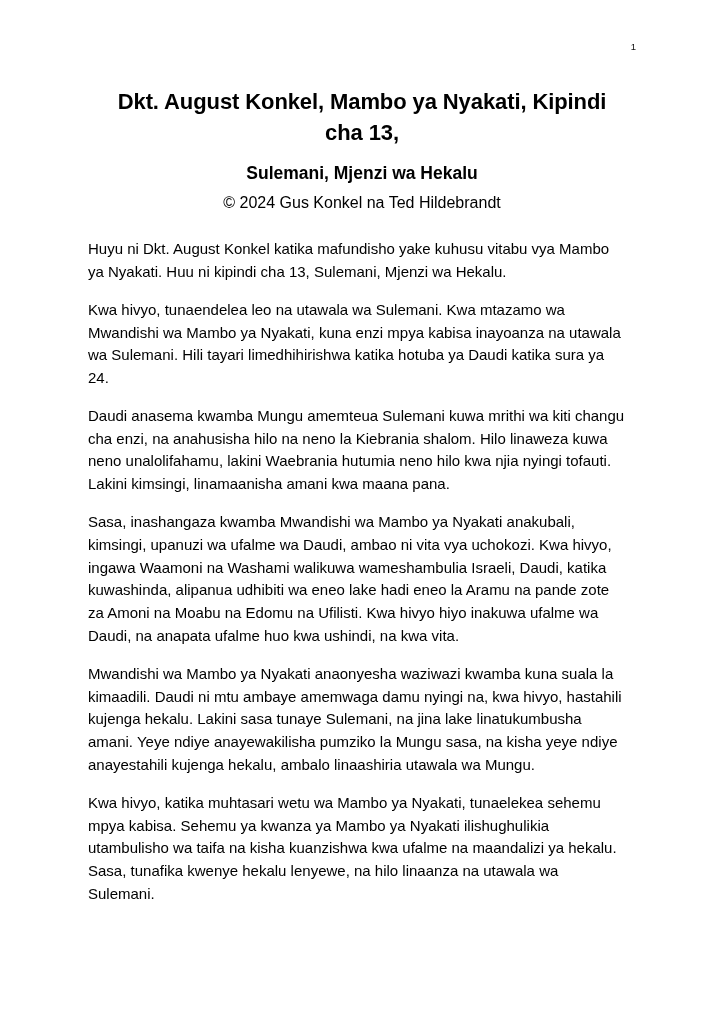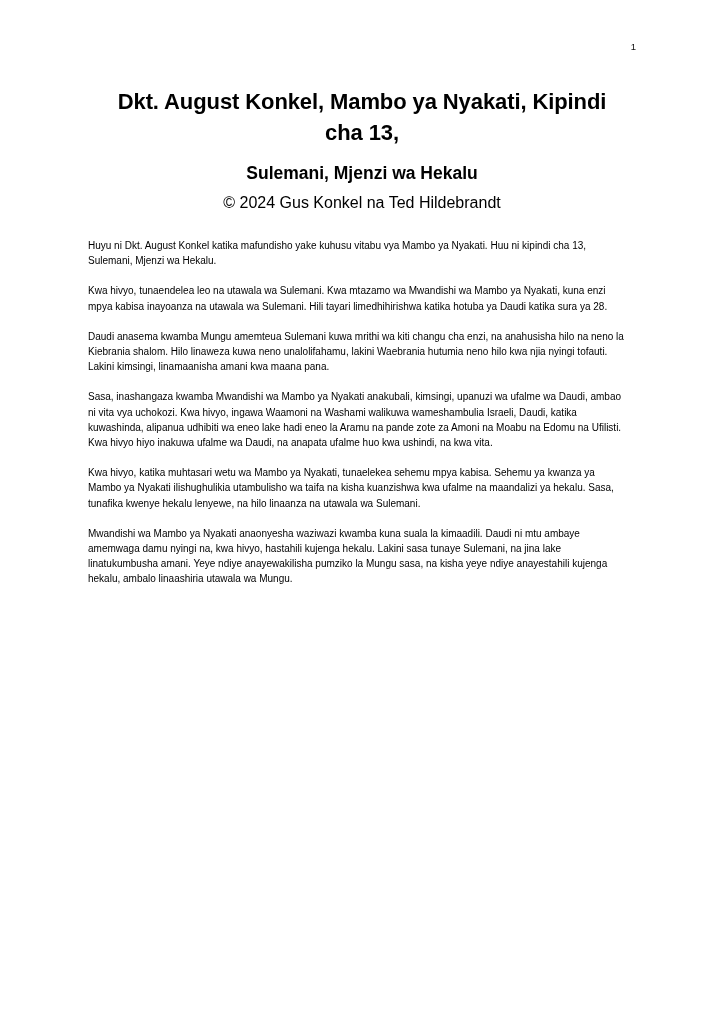--- a/index.html
+++ b/index.html
@@ -52,21 +52,21 @@
   .copyright {
     font-size: 16px;
     font-weight: normal;
     margin-top: 7px;
     line-height: 1.3;
   }
   .body-text {
     margin-top: 24px;
   }
   .para {
-    font-size: 10px;
+    font-size: 15px;
     line-height: 1.52;
     text-align: left;
     margin: 0 8px 15px 0;
     hyphens: none;
   }
   .para:last-child {
     margin-bottom: 0;
   }
 </style>
 </head>
@@ -80,20 +80,20 @@
     <h1 class="doc-title">
       <span>Dkt. August Konkel, Mambo ya Nyakati, Kipindi cha</span>
       <span>13,</span>
     </h1>
     <div class="doc-subtitle">Sulemani, Mjenzi wa Hekalu</div>
     <div class="copyright">© 2024 Gus Konkel na Ted Hildebrandt</div>
   </div>
 
   <div class="body-text">
     <p class="para">Huyu ni Dkt. August Konkel katika mafundisho yake kuhusu vitabu vya Mambo ya Nyakati. Huu ni kipindi cha 13, Sulemani, Mjenzi wa Hekalu.</p>
-    <p class="para">Kwa hivyo, tunaendelea leo na utawala wa Sulemani. Kwa mtazamo wa Mwandishi wa Mambo ya Nyakati, kuna enzi mpya kabisa inayoanza na utawala wa Sulemani. Hili tayari limedhihirishwa katika hotuba ya Daudi katika sura ya 28.</p>
+    <p class="para">Kwa hivyo, tunaendelea leo na utawala wa Sulemani. Kwa mtazamo wa Mwandishi wa Mambo ya Nyakati, kuna enzi mpya kabisa inayoanza na utawala wa Sulemani. Hili tayari limedhihirishwa katika hotuba ya Daudi katika sura ya 24.</p>
     <p class="para">Daudi anasema kwamba Mungu amemteua Sulemani kuwa mrithi wa kiti changu cha enzi, na anahusisha hilo na neno la Kiebrania shalom. Hilo linaweza kuwa neno unalolifahamu, lakini Waebrania hutumia neno hilo kwa njia nyingi tofauti. Lakini kimsingi, linamaanisha amani kwa maana pana.</p>
     <p class="para">Sasa, inashangaza kwamba Mwandishi wa Mambo ya Nyakati anakubali, kimsingi, upanuzi wa ufalme wa Daudi, ambao ni vita vya uchokozi. Kwa hivyo, ingawa Waamoni na Washami walikuwa wameshambulia Israeli, Daudi, katika kuwashinda, alipanua udhibiti wa eneo lake hadi eneo la Aramu na pande zote za Amoni na Moabu na Edomu na Ufilisti. Kwa hivyo hiyo inakuwa ufalme wa Daudi, na anapata ufalme huo kwa ushindi, na kwa vita.</p>
+    <p class="para">Mwandishi wa Mambo ya Nyakati anaonyesha waziwazi kwamba kuna suala la kimaadili. Daudi ni mtu ambaye amemwaga damu nyingi na, kwa hivyo, hastahili kujenga hekalu. Lakini sasa tunaye Sulemani, na jina lake linatukumbusha amani. Yeye ndiye anayewakilisha pumziko la Mungu sasa, na kisha yeye ndiye anayestahili kujenga hekalu, ambalo linaashiria utawala wa Mungu.</p>
     <p class="para">Kwa hivyo, katika muhtasari wetu wa Mambo ya Nyakati, tunaelekea sehemu mpya kabisa. Sehemu ya kwanza ya Mambo ya Nyakati ilishughulikia utambulisho wa taifa na kisha kuanzishwa kwa ufalme na maandalizi ya hekalu. Sasa, tunafika kwenye hekalu lenyewe, na hilo linaanza na utawala wa Sulemani.</p>
-    <p class="para">Mwandishi wa Mambo ya Nyakati anaonyesha waziwazi kwamba kuna suala la kimaadili. Daudi ni mtu ambaye amemwaga damu nyingi na, kwa hivyo, hastahili kujenga hekalu. Lakini sasa tunaye Sulemani, na jina lake linatukumbusha amani. Yeye ndiye anayewakilisha pumziko la Mungu sasa, na kisha yeye ndiye anayestahili kujenga hekalu, ambalo linaashiria utawala wa Mungu.</p>
   </div>
 
 </div>
 
 </body></html>

